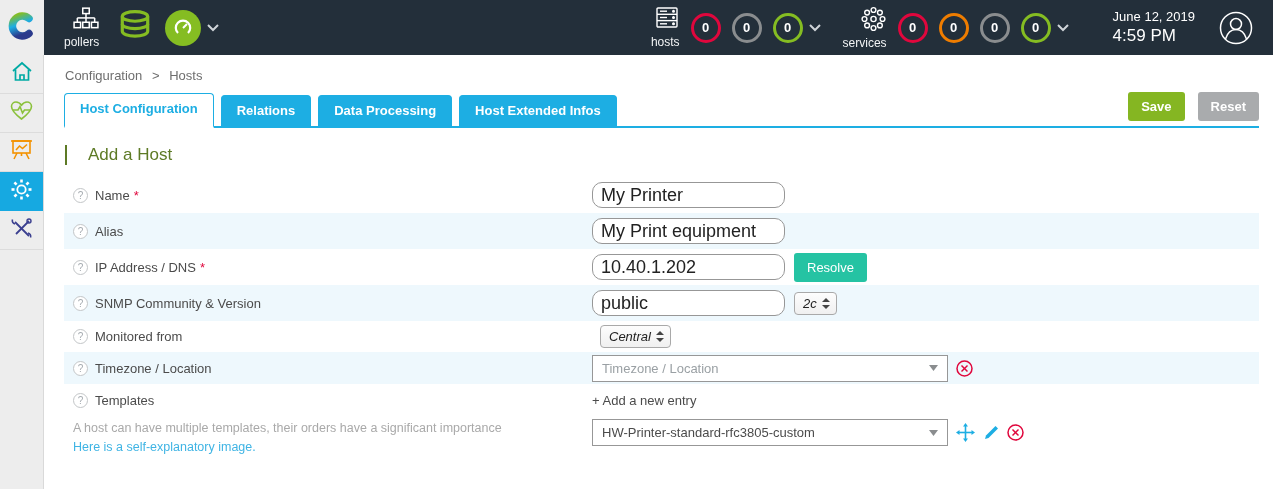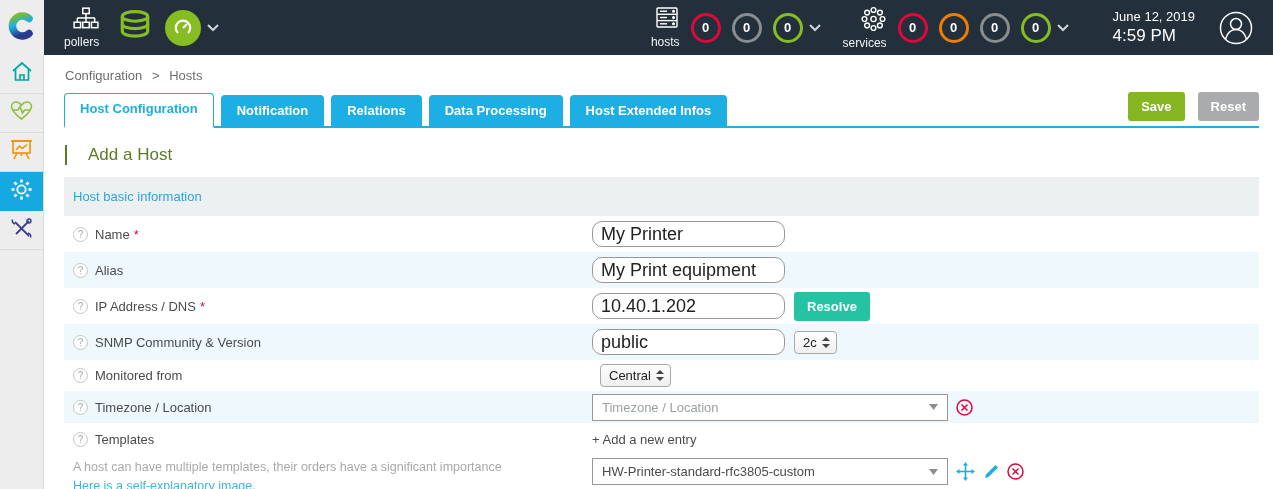--- a/index.html
+++ b/index.html
@@ -47,22 +47,22 @@
   .section-bar { background:#edf0f1; color:#2ba5de; font-size:13px; padding:12px 9px; }
 
   
   .frow { display:flex; align-items:center; font-size:13px; color:#4b4b4b; padding:0 0 0 9px; }
   .frow.alt { background:#eef8fd; }
   .h36 { min-height:36px; } .h31 { min-height:31px; } .h32 { min-height:32px; }
   .col-label { width:519px; flex-shrink:0; display:flex; align-items:center; }
   .qmark { width:15px; height:15px; border-radius:50%; border:1px solid #c3c6c8; color:#a5abb0; font-size:10px; display:inline-flex; align-items:center; justify-content:center; margin-right:7px; flex-shrink:0; background:#fff; }
   .req { color:#e0073d; margin-left:4px; }
   input[type=text] { width:193px; height:26px; border:1px solid #979797; border-radius:10px; padding:2px 8px; font-size:18px; color:#222; font-family:"Liberation Sans", sans-serif; }
-  .btn-resolve { background:#25c3a3; color:#fff; border:none; border-radius:3px; font-size:13px; padding:7px 13px; margin-left:9px; cursor:pointer; font-family:"Liberation Sans", sans-serif;font-weight:bold; }
-  .nselect { display:inline-flex; align-items:center; border:1px solid #a9a9a9; border-radius:4px; background:linear-gradient(#fdfdfd,#f0f0f0); padding:3px 6px 3px 8px; font-size:13px; color:#222; margin-left:9px; cursor:pointer; }
+  .btn-resolve { background:#25c3a3; color:#fff; border:none; border-radius:3px; font-size:13px; padding:7px 13px; margin-left:9px; cursor:pointer; font-family:"Liberation Sans", sans-serif; }
+  .nselect { display:inline-flex; align-items:center; border:1px solid #a9a9a9; border-radius:4px; background:linear-gradient(#fdfdfd,#f0f0f0); padding:3px 6px 3px 8px; font-size:13px; color:#222; margin-left:9px; cursor:pointer;font-style:italic; }
   .nselect.noml { margin-left:8px; }
   .nselect svg { margin-left:5px; }
   .ddl { width:356px; height:27px; border:1px solid #979797; background:#fff; display:inline-flex; align-items:center; justify-content:space-between; padding:0 9px; font-size:13px; cursor:pointer; }
   .ddl .ph { color:#9aa0a4; }
   .ddl .val { color:#4b4b4b; }
   .icon-btn { display:inline-flex; align-items:center; margin-left:8px; cursor:pointer; }
   .tmpl-left { width:519px; flex-shrink:0; padding-top:9px; }
   .tmpl-help { color:#a9a9a9; font-size:12.5px; margin:13px 0 4px; }
   .tmpl-link { color:#3fb4e4; font-size:12.5px; cursor:pointer; text-decoration:none; display:inline-block; margin-bottom:6px; }
   .tmpl-right { padding-top:9px; }
@@ -265,33 +265,31 @@
   <div class="main">
 
     <div class="breadcrumb">
       <span>Configuration</span>
       <span class="sep">&gt;</span>
       <span>Hosts</span>
     </div>
 
     <div class="tabrow">
       <div class="tab active">Host Configuration</div>
-      <div class="tab">Notification</div>
       <div class="tab">Relations</div>
       <div class="tab">Data Processing</div>
       <div class="tab">Host Extended Infos</div>
       <div class="actions">
         <button class="btn btn-save">Save</button>
         <button class="btn btn-reset">Reset</button>
       </div>
     </div>
 
     <div class="page-title">Add a Host</div>
 
-    <div class="section-bar">Host basic information</div>
 
     <div class="frow h36">
       <div class="col-label">
         <span class="qmark">?</span>
         <span>Name</span>
         <span class="req">*</span>
       </div>
       <input type="text" value="My Printer" style="">
     </div>
 

